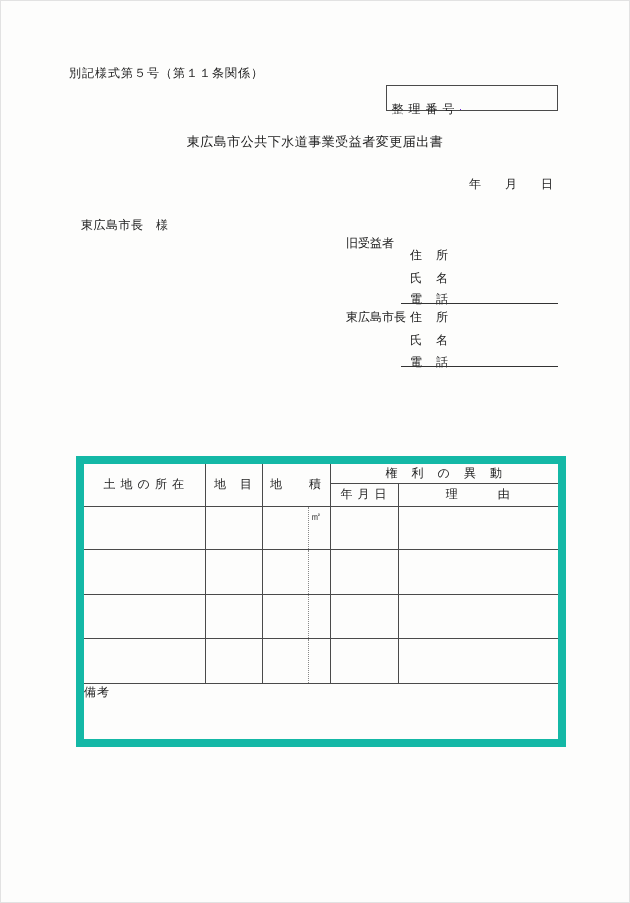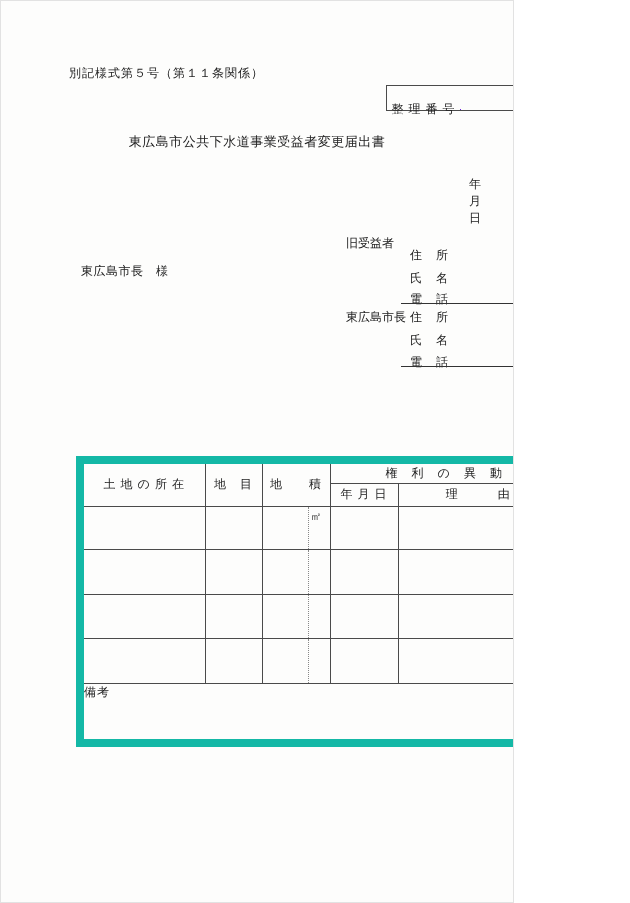--- a/index.html
+++ b/index.html
@@ -1,18 +1,18 @@
 <!DOCTYPE html>
 <html><head>
 <meta charset="utf-8">
 <style>
   html,body { margin:0; padding:0; background:#ffffff; }
   .page {
     position:relative;
-    width:514px; height:903px;
+    width:630px; height:903px;
     background:#fdfdfc;
     border:1px solid #e2e2e2;
     box-sizing:border-box;
     overflow:hidden;
     font-family:"Liberation Serif","DejaVu Serif",serif;
     color:#222222;
     font-size:12px;
   }
   .form-number { position:absolute; left:68px; top:64px; letter-spacing:1px; }
   .ref-box {
@@ -21,21 +21,21 @@
   }
   .ref-label {
     width:73px; border-right:1px solid #6d28d9;
     display:flex; align-items:center; justify-content:center;
     letter-spacing:1px;
     margin-top:23px;
   }
   .ref-value { flex:1; }
   .title { position:absolute; left:0; right:0; top:132px; text-align:center; font-size:13px; letter-spacing:0.5px; }
   .date-line { position:absolute; left:468px; top:175px; }
-  .addressee { position:absolute; left:80px; top:216px; letter-spacing:0.5px;margin-top:46px; }
+  .addressee { position:absolute; left:80px; top:216px; letter-spacing:0.5px; }
   .bf-group-label { position:absolute; left:345px; }
   .bf-field { position:absolute; left:409px; letter-spacing:1px; }
   .bf-underline { position:absolute; left:400px; width:157px; height:0; border-top:1px solid #333333; }
   .body-par { position:absolute; left:57px; top:390px; line-height:25px; white-space:nowrap; letter-spacing:0.3px; }
   .land-table {
     position:absolute; left:75px; top:455px; width:482px;
     border-collapse:collapse; table-layout:fixed;
     border:8px solid #14b8a6;
   }
   .land-table td { border:1px solid #4a4a4a; padding:0; font-size:12px; overflow:hidden; }

